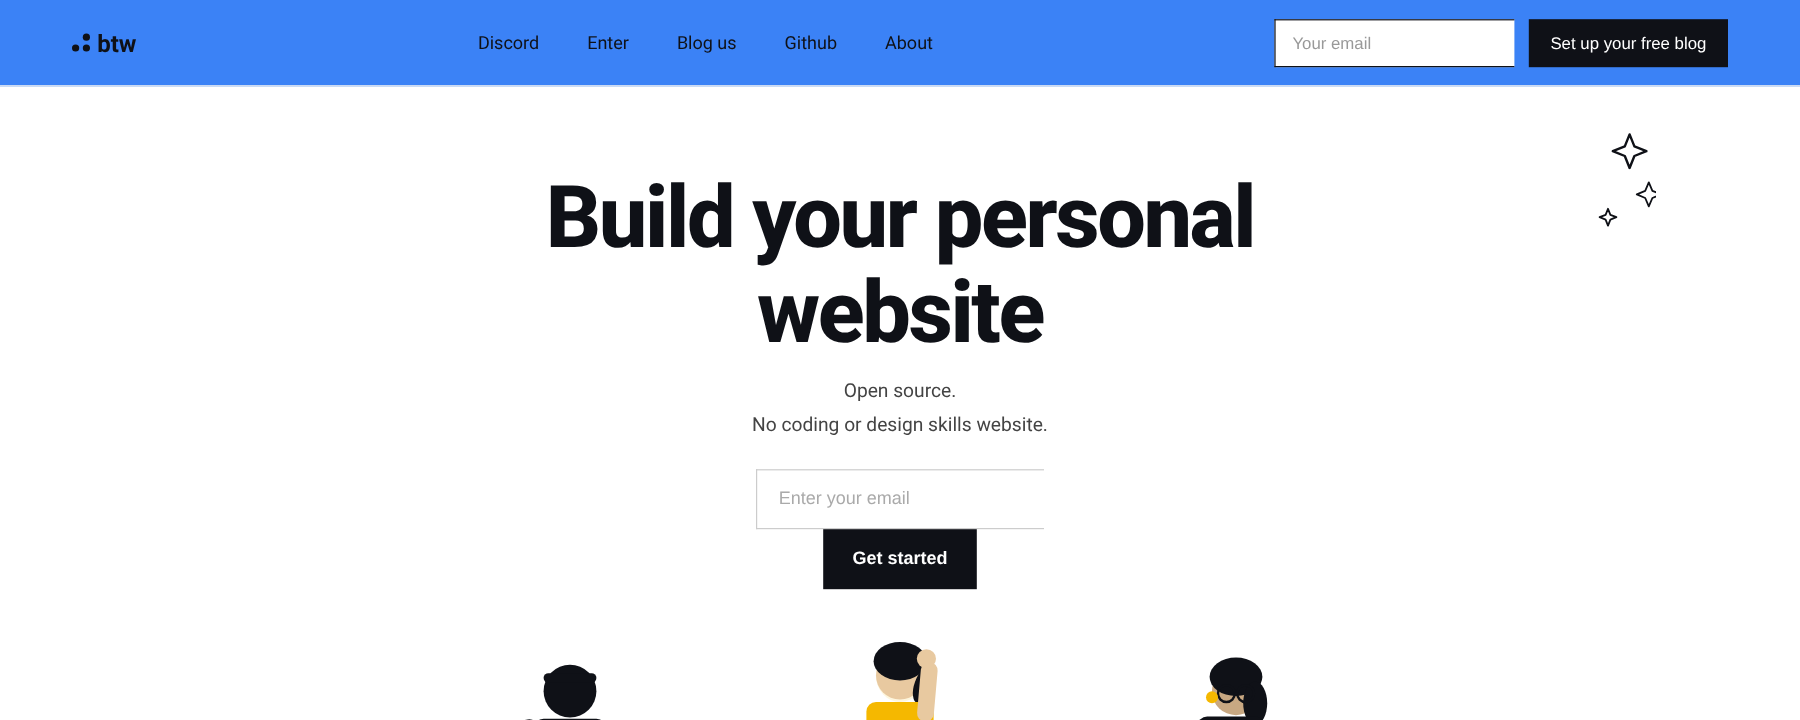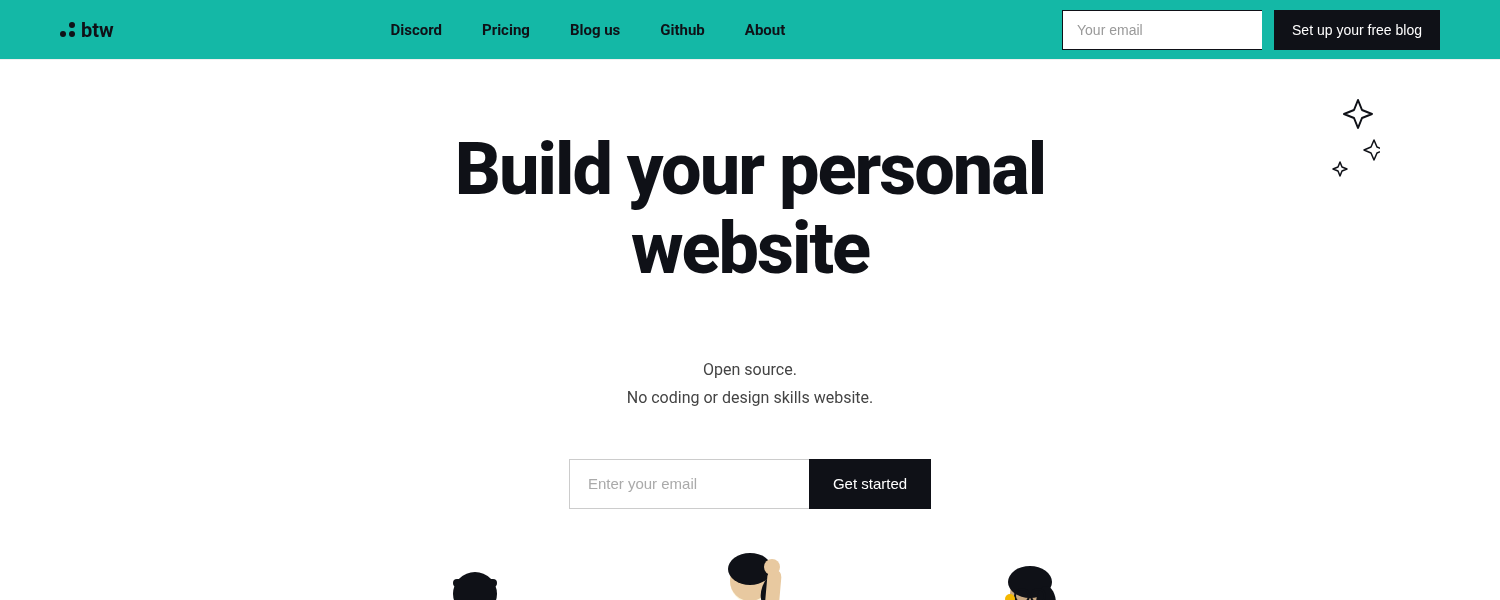--- a/index.html
+++ b/index.html
@@ -12,22 +12,22 @@
       min-height: 600px;
       overflow-x: hidden;
     }
 
     
     nav {
       display: flex;
       align-items: center;
       justify-content: space-between;
       padding: 0 60px;
-      height: 60px;
-      background: #14b8a6;
+      height: 72px;
+      background: #3b82f6;
       border-bottom: 1px solid #f0f0f0;
     }
 
     .logo {
       display: flex;
       align-items: center;
       gap: 6px;
       font-weight: 700;
       font-size: 20px;
       color: #0f1117;
@@ -58,21 +58,21 @@
       display: flex;
       align-items: center;
       gap: 40px;
       list-style: none;
     }
 
     nav .nav-links a {
       text-decoration: none;
       color: #0f1117;
       font-size: 15px;
-      font-weight: 700;
+      font-weight: 400;
     }
 
     .nav-cta {
       display: flex;
       align-items: center;
       gap: 12px;
     }
 
     .nav-email-input {
       border: 1.5px solid #0f1117;
@@ -100,44 +100,44 @@
     }
 
     
     .hero {
       display: flex;
       flex-direction: column;
       align-items: center;
       text-align: center;
       padding-top: 70px;
       position: relative;
-      gap: 24px;
     }
 
     .hero h1 {
       font-size: 72px;
       font-weight: 800;
       color: #0f1117;
       line-height: 1.1;
       max-width: 800px;
       letter-spacing: -2px;
     }
 
     .hero-sub {
-      margin-top: 44px;
+      margin-top: 12px;
       color: #444;
       font-size: 16px;
       line-height: 1.7;
     }
 
     .hero-cta {
       display: flex;
       align-items: center;
       margin-top: 24px;
       gap: 0;
+      flex-direction: column;
     }
 
     .hero-email-input {
       border: 1.5px solid #ccc;
       padding: 12px 18px;
       font-size: 15px;
       outline: none;
       height: 50px;
       width: 240px;
       color: #999;
@@ -145,21 +145,21 @@
     }
 
     .hero-email-input::placeholder { color: #aaa; }
 
     .hero-cta-btn {
       background: #0f1117;
       color: #fff;
       border: none;
       padding: 12px 24px;
       font-size: 15px;
-      font-weight: 400;
+      font-weight: 700;
       cursor: pointer;
       height: 50px;
       white-space: nowrap;
     }
 
     
     .sparkles {
       position: absolute;
       top: 30px;
       right: 120px;
@@ -193,21 +193,21 @@
         <div class="dot"></div>
         <div class="dot"></div>
         <div class="dot"></div>
       </div>
     </div>
     <span>btw</span>
   </div>
 
   <ul class="nav-links">
     <li><a href="#">Discord</a></li>
-    <li><a href="#">Pricing</a></li>
+    <li><a href="#">Enter</a></li>
     <li><a href="#">Blog us</a></li>
     <li><a href="#">Github</a></li>
     <li><a href="#">About</a></li>
   </ul>
 
   <div class="nav-cta">
     <input class="nav-email-input" type="email" placeholder="Your email" style="">
     <button class="nav-cta-btn">Set up your free blog</button>
   </div>
 </nav>

